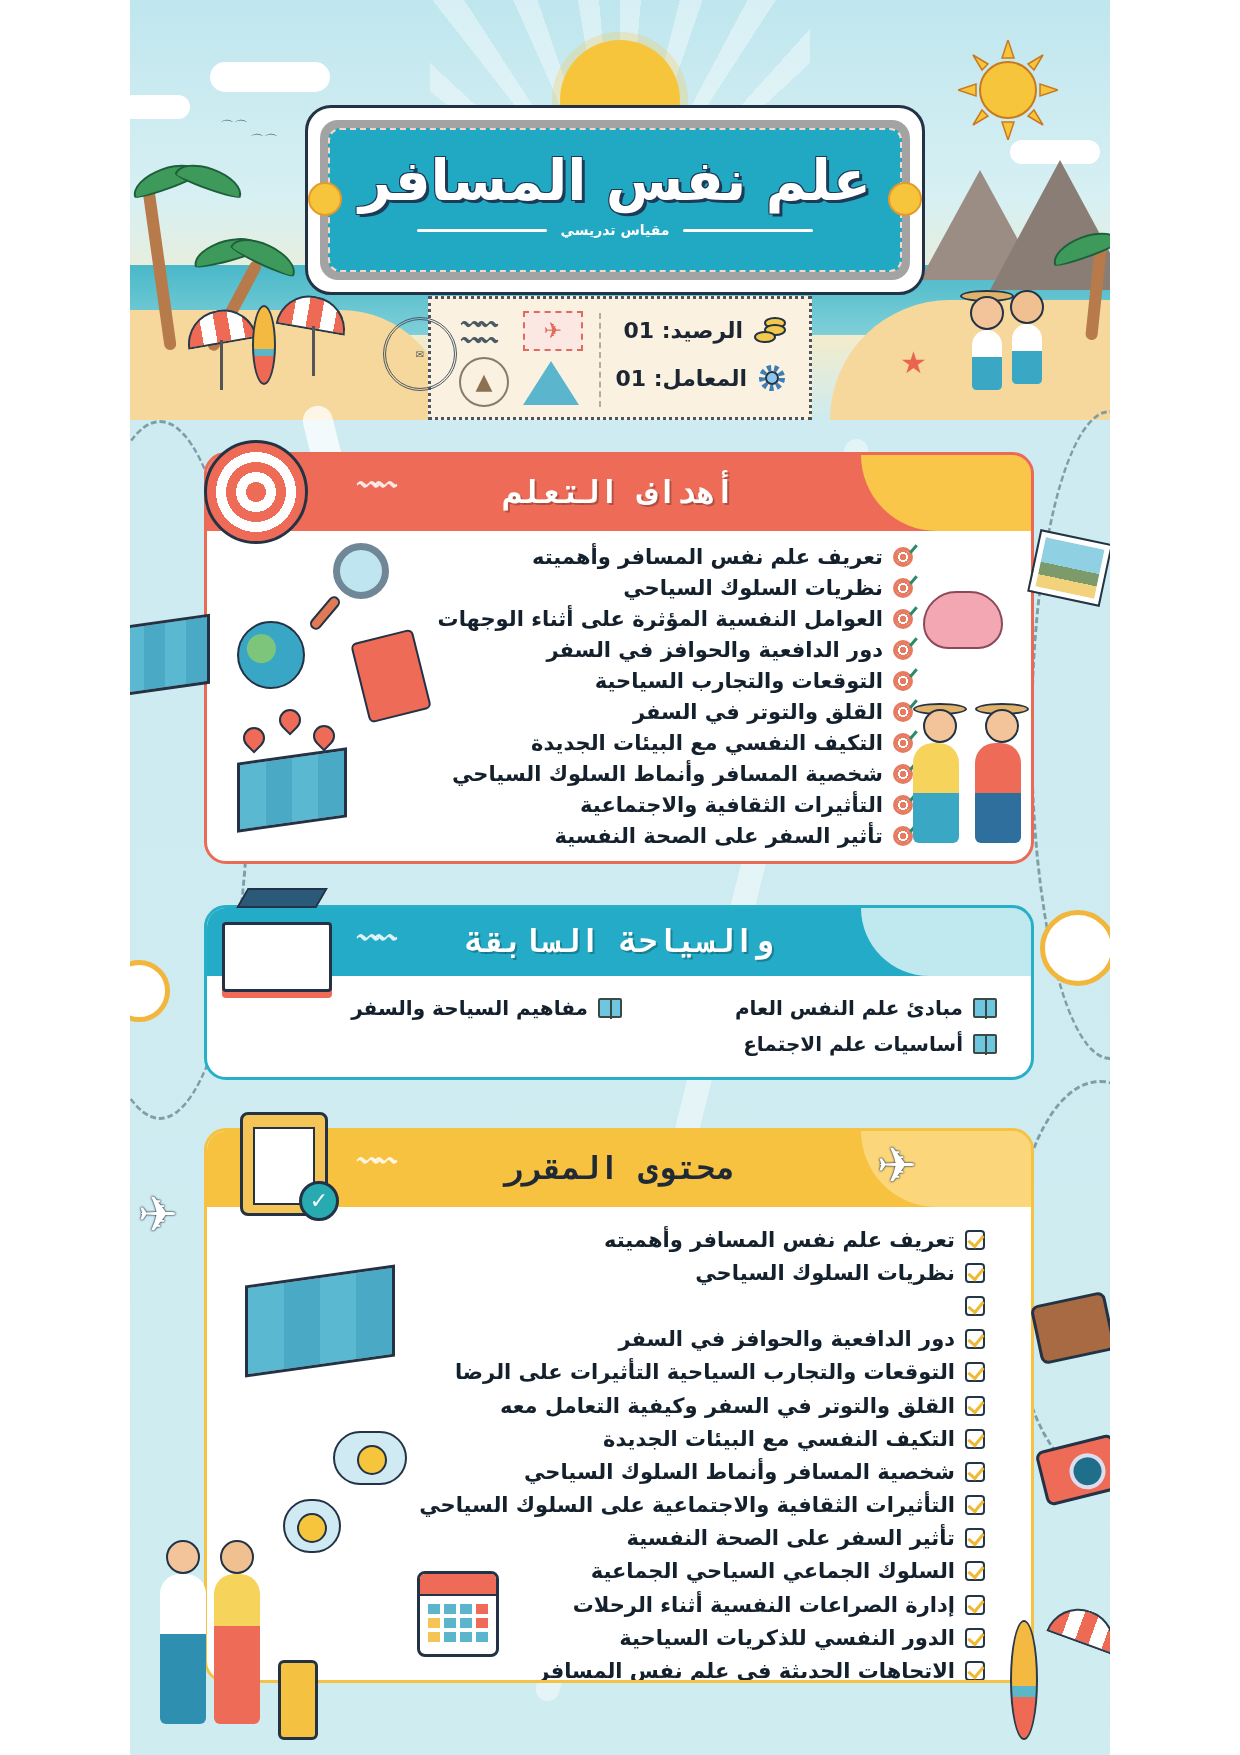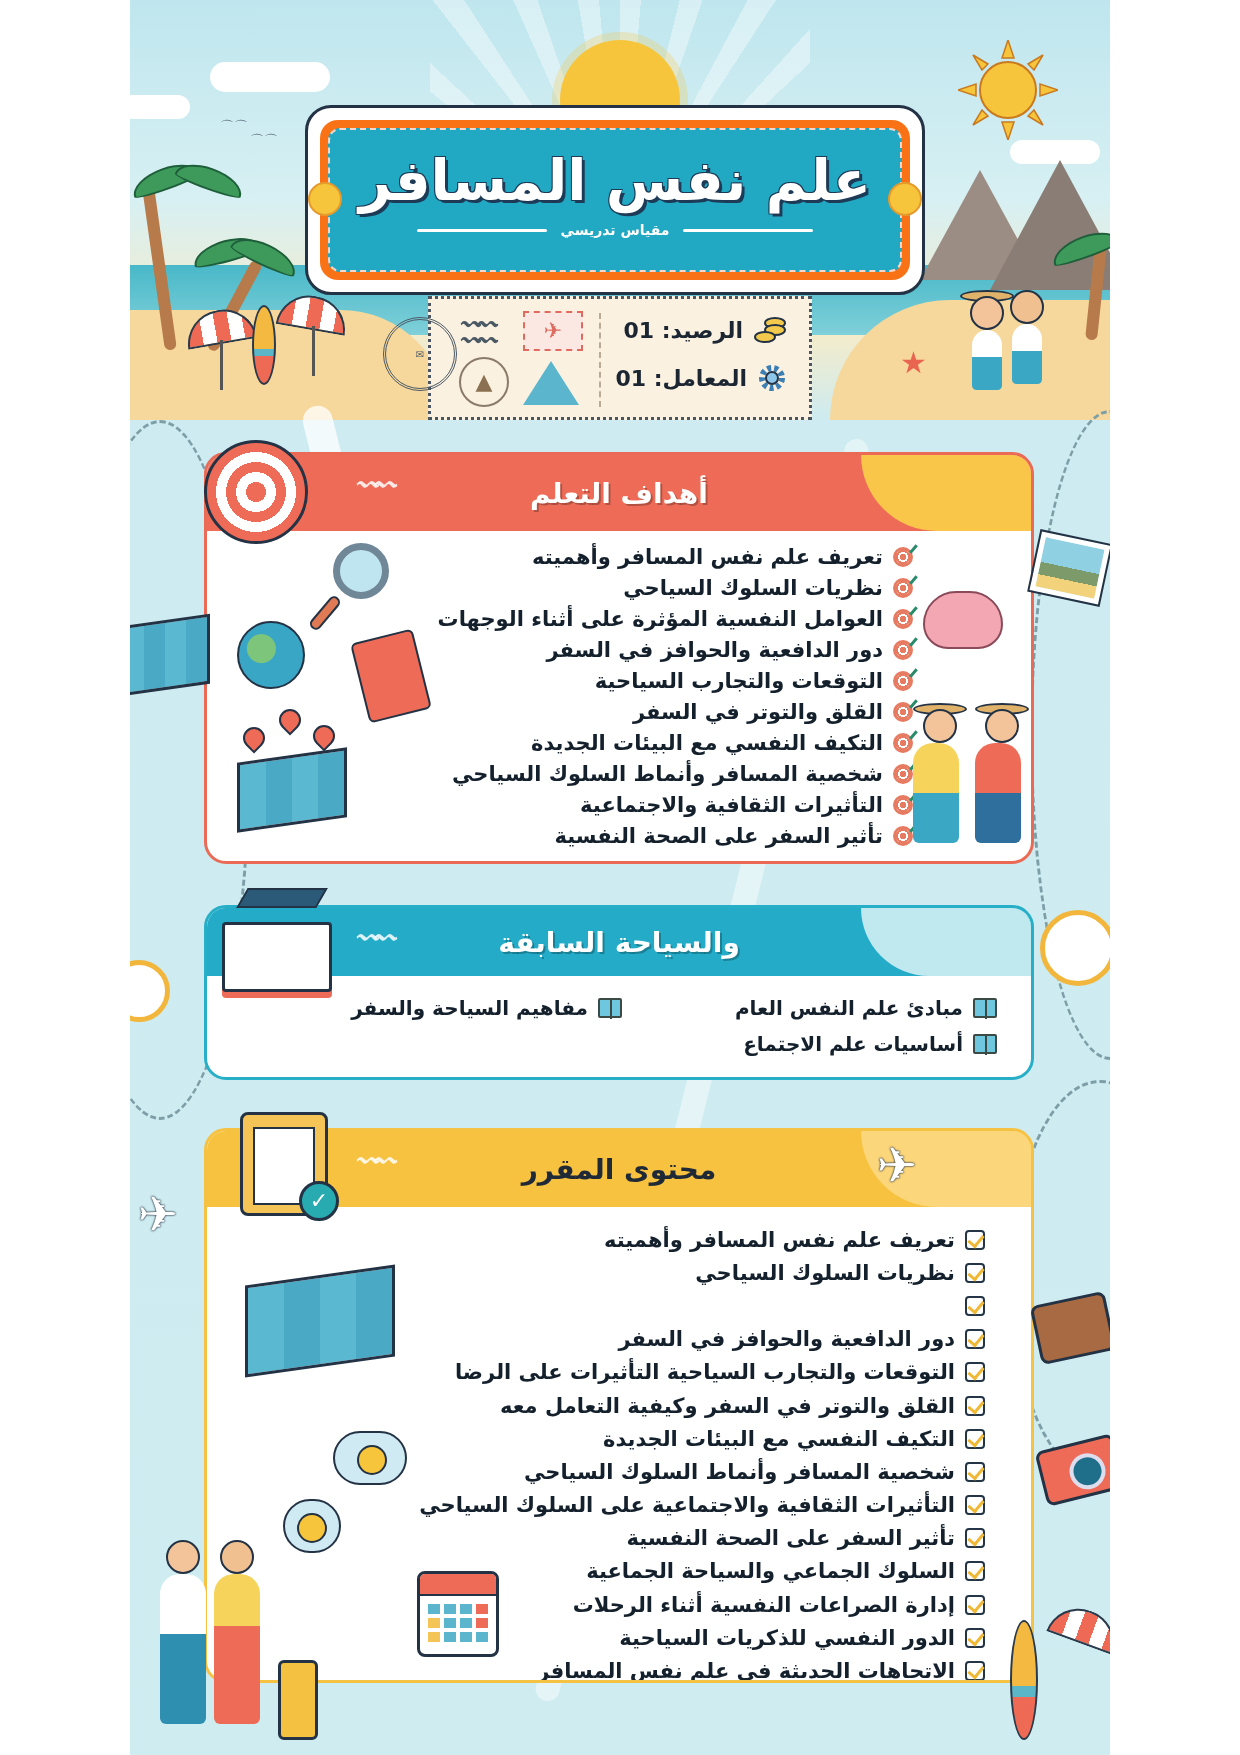--- a/index.html
+++ b/index.html
@@ -28,21 +28,21 @@
     background: repeating-linear-gradient(90deg,#ee6a55 0 14px,#ffffff 14px 28px); border: 2px solid #2a3a4a; }
   .umbrella-pole { position: absolute; width: 3px; height: 50px; background: #555; }
   .surfboard { position: absolute; width: 24px; height: 80px; border-radius: 50%; background: linear-gradient(180deg,#f4b940 0 55%,#5bb7c7 55% 65%,#ee6a55 65%); border: 2px solid #2a3a4a; }
   .starfish { position: absolute; color: #e9654f; font-size: 30px; }
   .bird { position: absolute; color: #5a6a7a; font-size: 14px; }
 
   
   .title-ticket { position: absolute; left: 175px; top: 105px; width: 620px; height: 190px;
     background: #fff; border: 3px solid #233244; border-radius: 26px; }
   .title-inner { position: absolute; left: 12px; top: 12px; right: 12px; bottom: 12px;
-    background: #f97316; border-radius: 18px; padding: 8px; }
+    background: #a3a3a3; border-radius: 18px; padding: 8px; }
   .title-blue { width: 100%; height: 100%; background: #21a9c4; border-radius: 12px;
     border: 2px dashed #f9d7c8; position: relative; text-align: center; }
   .title-main { font-family: "DejaVu Sans", sans-serif; font-weight: bold; font-size: 56px; color: #fff;
     text-shadow: 3px 3px 0 #1d3a56, -1px -1px 0 #1d3a56, 1px -1px 0 #1d3a56, -1px 1px 0 #1d3a56;
     line-height: 74px; padding-top: 14px; }
   .title-sub-row { display: flex; align-items: center; justify-content: center; gap: 14px; margin-top: 4px; }
   .title-line { height: 3px; width: 130px; background: #fff; border-radius: 2px; }
   .title-sub { color: #fff; font-weight: bold; font-size: 14px; }
   .mini-sun { position: absolute; top: 52px; width: 34px; height: 34px; border-radius: 50%; background: #f7c53c; border: 2px solid #e59a2c; }
 
@@ -59,21 +59,21 @@
   .mini-circle { position: absolute; width: 50px; height: 50px; border-radius: 50%; border: 2px solid #8a7a6a; color: #8b7152; text-align: center; line-height: 46px; font-size: 22px; }
   .mini-tri { position: absolute; width: 0; height: 0; border-left: 28px solid transparent; border-right: 28px solid transparent; border-bottom: 44px solid #5bb5cd; }
 
   
   .dash-path { position: absolute; border: 3px dashed #7d9ea7; border-radius: 50%; }
   .road { position: absolute; background: rgba(255,255,255,.75); border-radius: 30px; }
 
   
   .card { position: absolute; background: #fff; border-radius: 22px; overflow: hidden; }
   .card-header { position: relative; height: 76px; display: flex; align-items: center; justify-content: center; }
-  .card-title { font-weight: bold; font-size: 28px; color: #fff; text-shadow: 2px 2px 0 rgba(0,0,0,.25); }
+  .card-title { font-weight: bold; font-size: 32px; color: #fff; text-shadow: 2px 2px 0 rgba(0,0,0,.25); font-family: Liberation Mono, monospace; }
   .hdr-waves { position: absolute; left: 150px; top: 22px; color: rgba(255,255,255,.85); font-size: 22px; letter-spacing: -4px; line-height: 14px; }
   .hdr-deco { position: absolute; right: 0; top: 0; height: 76px; width: 170px; border-radius: 0 22px 0 120px; }
 
   .card-obj { left: 74px; top: 452px; width: 830px; height: 412px; border: 3px solid #ea6a55; }
   .card-obj .card-header { background: #ee6c57; }
   .card-obj .hdr-deco { background: #f9c64a; }
 
   .card-pre { left: 74px; top: 905px; width: 830px; height: 175px; border: 3px solid #27afc8; }
   .card-pre .card-header { background: #23abc7; height: 68px; }
   .card-pre .hdr-deco { background: #bfe8ef; height: 68px; }
@@ -379,21 +379,21 @@
       <li>
           <span class="check-icon"></span>
           <span>التأثيرات الثقافية والاجتماعية على السلوك السياحي</span>
         </li>
       <li>
           <span class="check-icon"></span>
           <span>تأثير السفر على الصحة النفسية</span>
         </li>
       <li>
           <span class="check-icon"></span>
-          <span>السلوك الجماعي والسياحة الجماعية</span>
+          <span>السلوك الجماعي السياحي الجماعية</span>
         </li>
       <li>
           <span class="check-icon"></span>
           <span>إدارة الصراعات النفسية أثناء الرحلات</span>
         </li>
       <li>
           <span class="check-icon"></span>
           <span>الدور النفسي للذكريات السياحية</span>
         </li>
       <li>

